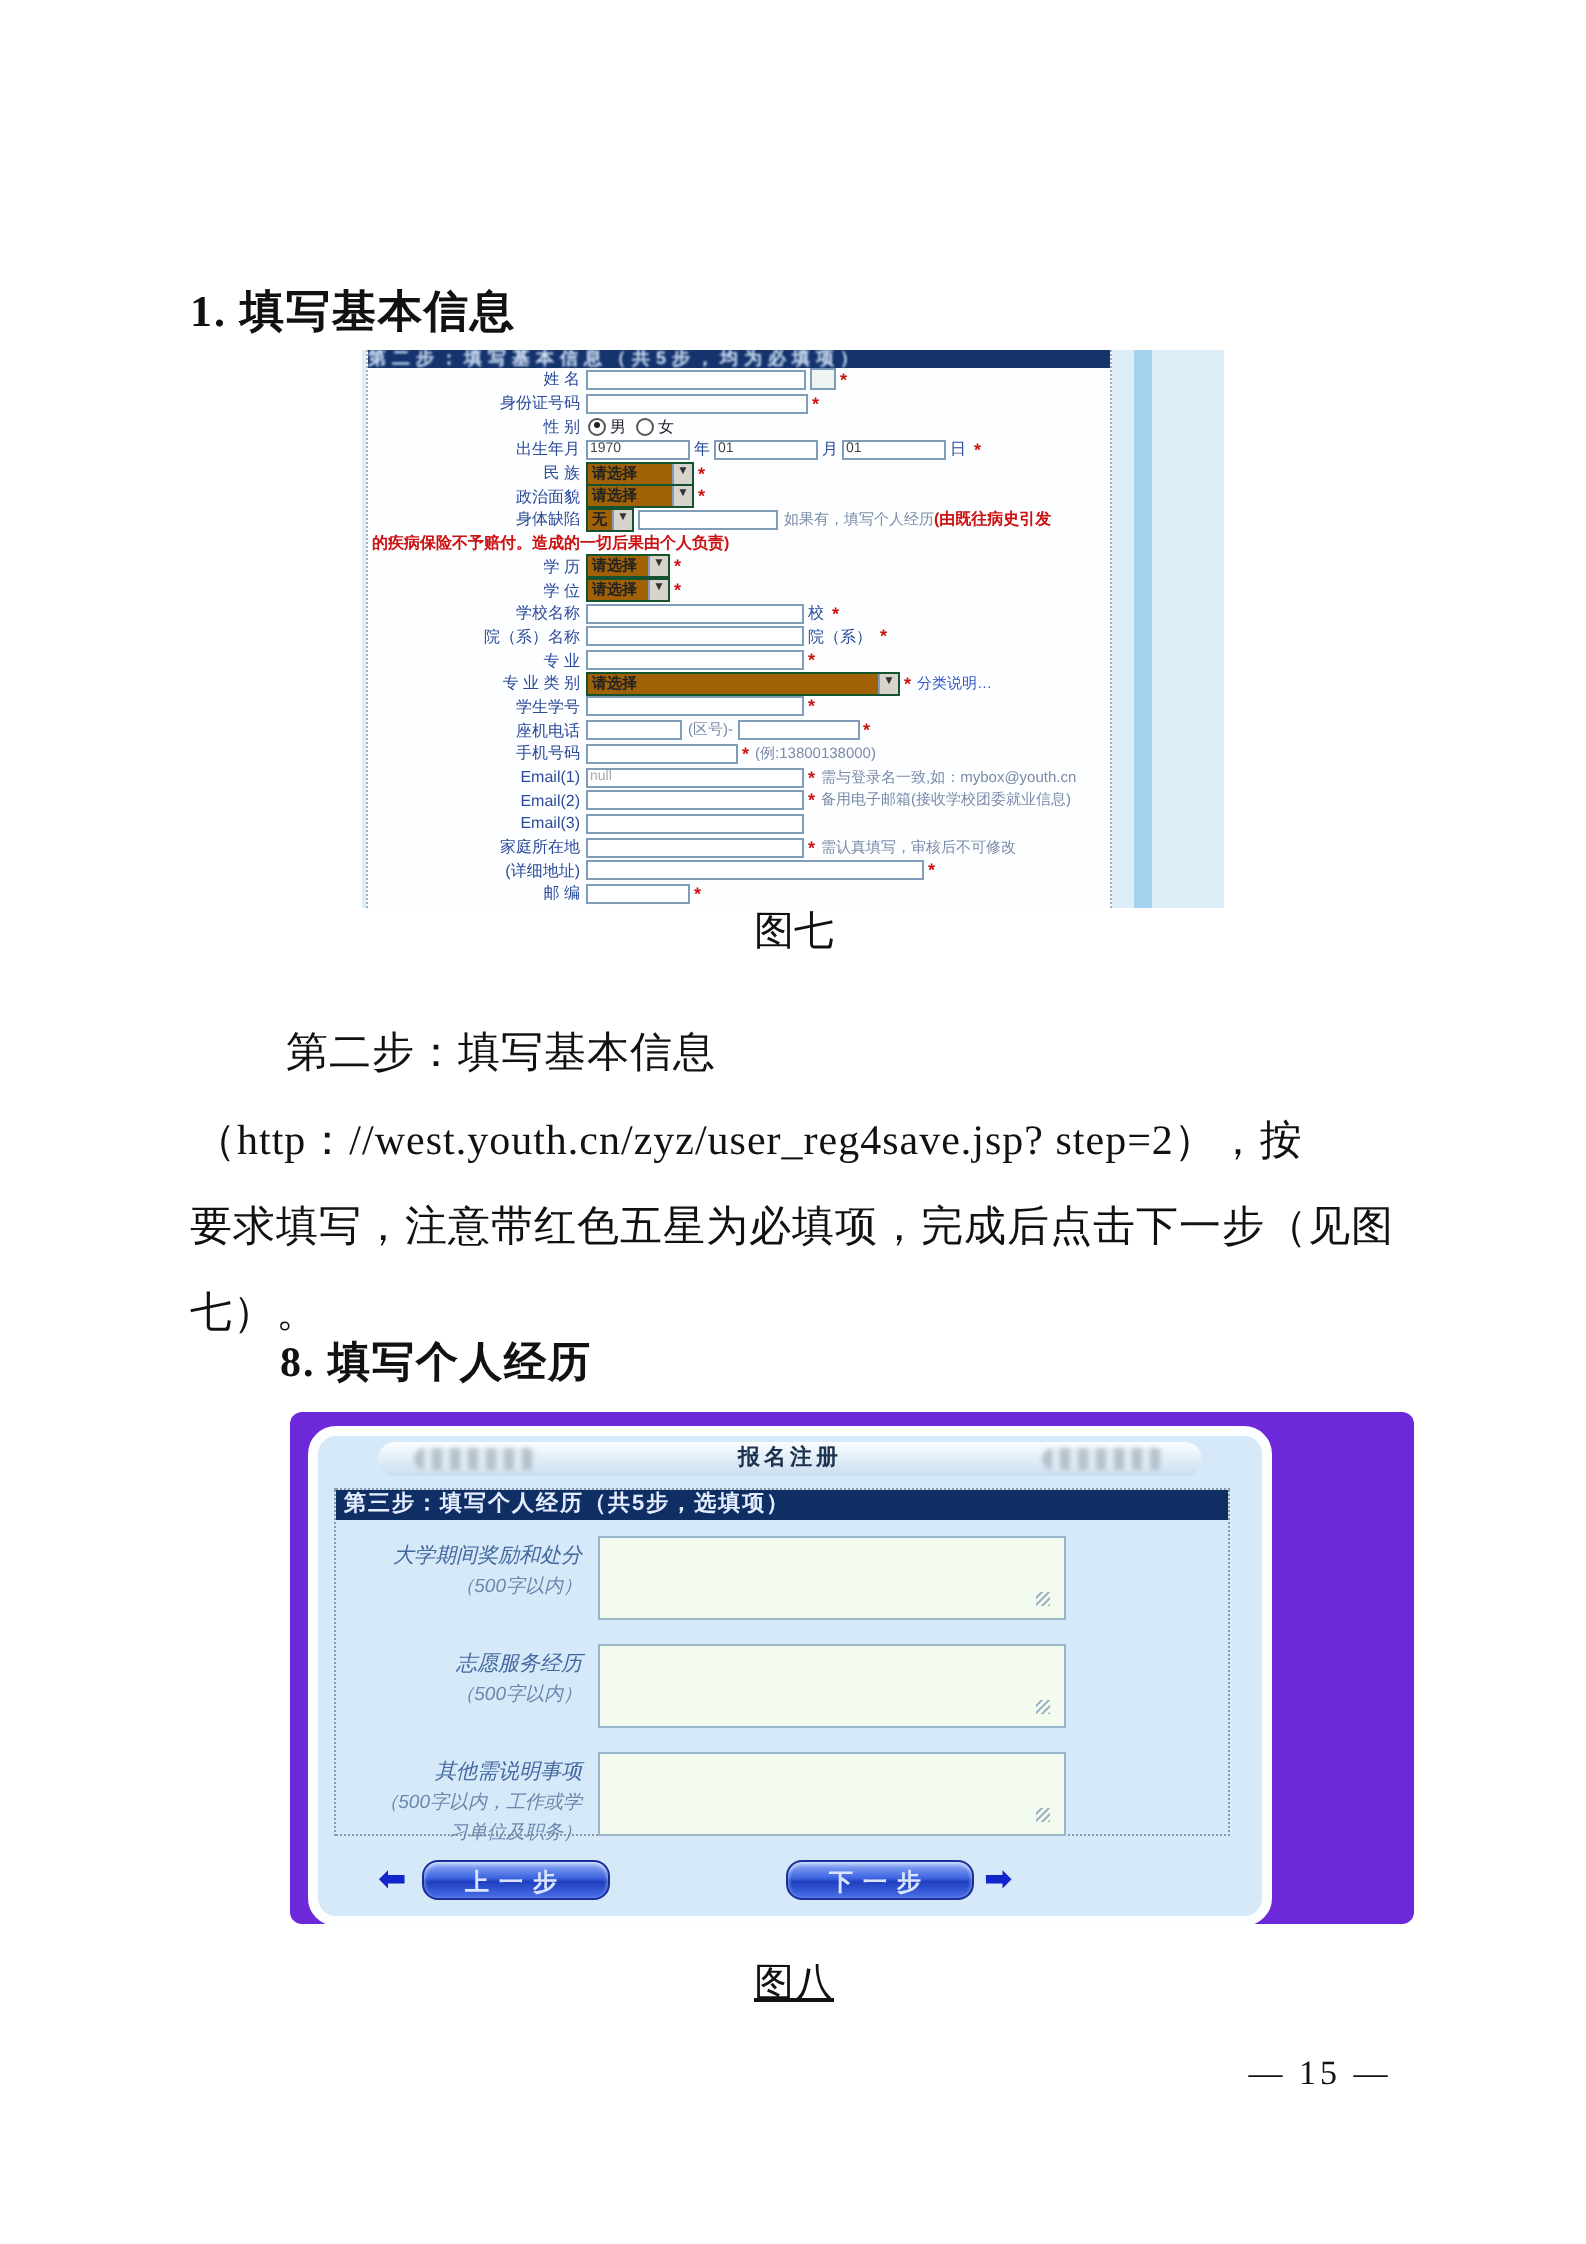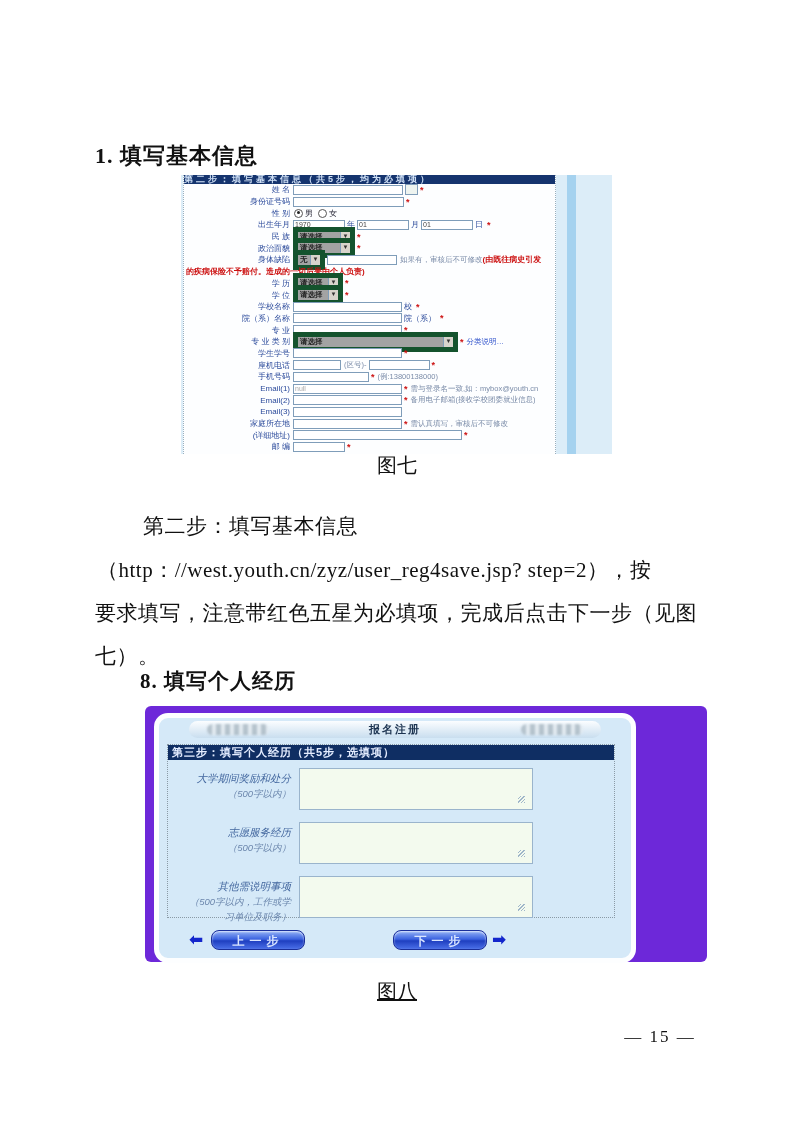--- a/index.html
+++ b/index.html
@@ -20,21 +20,21 @@
            font-family:"Liberation Sans","DejaVu Sans",sans-serif;}
   .s1-scroll{position:absolute;left:386px;top:0;width:9px;height:279px;background:#a5d2ef;}
   .s1-topbar{height:9px;background:#15346e;overflow:hidden;}
   .s1-topbar span{display:block;color:#cfe0f5;font-size:9px;font-weight:bold;white-space:nowrap;
                   letter-spacing:3px;transform:translateY(-2px);filter:blur(0.6px);}
   .row{display:flex;align-items:center;height:11.7px;font-size:8px;}
   .lbl{width:106px;text-align:right;padding-right:3px;color:#2b4a9b;flex:0 0 auto;white-space:nowrap;}
   .ipt{height:8px;border:1px solid #7f9db9;background:#fff;font-size:7px;padding:0 1px;
        font-family:"Liberation Sans",sans-serif;color:#444;flex:0 0 auto;}
   .ipt::placeholder{color:#aaa;}
-  .sel{display:flex;height:10px;border:5px solid #14532d;background:#a3a3a3;flex:0 0 auto;}
+  .sel{display:flex;height:10px;border:1px solid #14532d;background:#a16207;flex:0 0 auto;}
   .sel-txt{font-size:7.5px;font-weight:bold;color:#222;line-height:9px;padding:0 2px;white-space:nowrap;}
   .sel-btn{width:9px;background:#d8d4cc;border-left:1px solid #7f9db9;font-size:6px;line-height:9px;
            text-align:center;color:#333;}
   .star{color:#cc1111;font-weight:bold;font-size:9px;margin-left:2px;}
   .unit{color:#2b4a9b;margin:0 2px;white-space:nowrap;}
   .hint{color:#7a8ba8;font-size:7.5px;margin-left:3px;white-space:nowrap;}
   .redbold{color:#cc1111;font-weight:bold;font-size:8px;white-space:nowrap;}
   .link{color:#3355cc;font-size:7.5px;margin-left:3px;}
   .rdo{width:7px;height:7px;border:1px solid #555;border-radius:50%;background:#fff;margin:0 2px 0 1px;flex:0 0 auto;}
   .rdo.on::after{content:"";display:block;width:3px;height:3px;background:#222;border-radius:50%;margin:1.5px auto;}
@@ -130,21 +130,21 @@
       <span class="star">*</span>
     </div>
 
     <div class="row">
       <span class="lbl">身体缺陷</span>
       <span class="sel" style="width:22px;">
         <span class="sel-txt" style="flex:1;">无</span>
         <span class="sel-btn">▼</span>
       </span>
       <input class="ipt" style="width: 66px; margin-left: 2px;">
-      <span class="hint">如果有，审核后不可修改</span>
+      <span class="hint">如果有，填写个人经历</span>
       <span class="redbold">(由既往病史引发</span>
     </div>
 
     <div class="row" style="padding-left:2px;">
       <span class="redbold">的疾病保险不予赔付。造成的一切后果由个人负责)</span>
     </div>
 
     <div class="row">
       <span class="lbl">学 历</span>
       <span class="sel" style="width:40px;">

